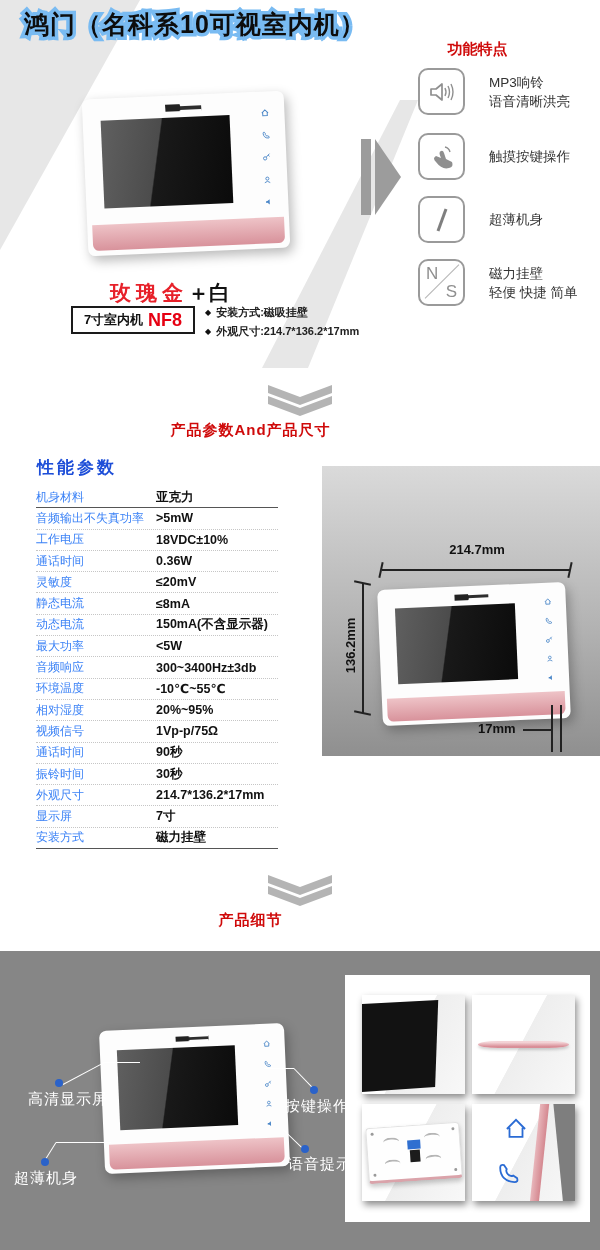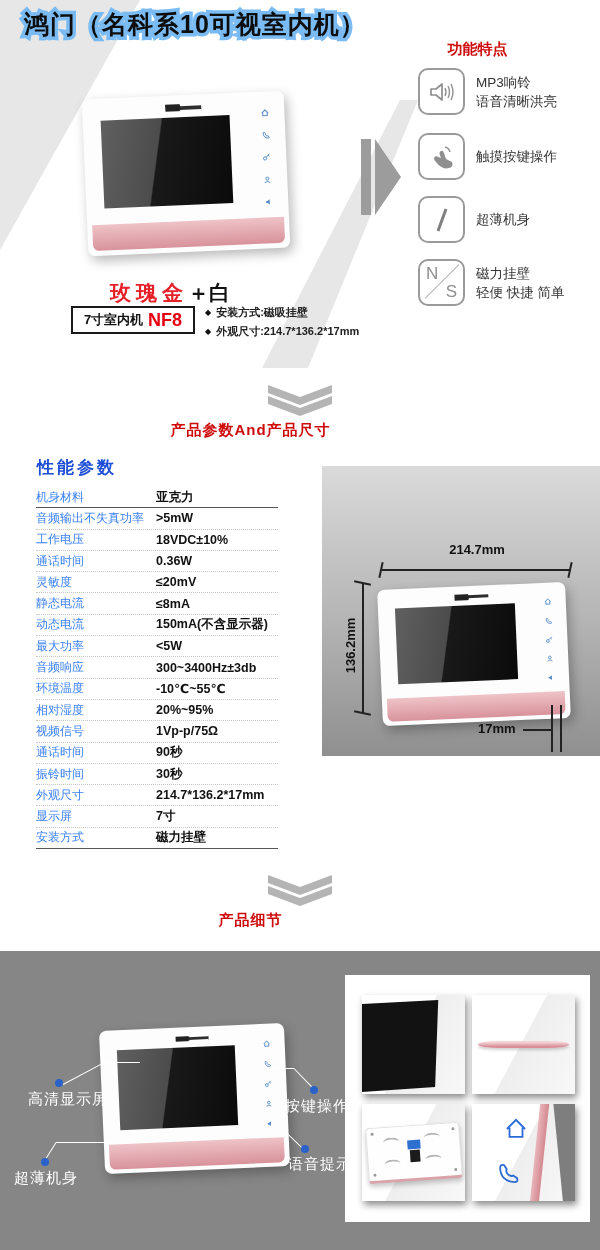--- a/index.html
+++ b/index.html
@@ -42,21 +42,21 @@
              background:#fff;display:flex;align-items:center;justify-content:center;gap:5px;margin-left:33px;}
   .model-prefix{font-size:13px;font-weight:bold;color:#111;}
   .model-code{font-size:18px;font-weight:bold;color:#e60012;}
   .bullets{position:absolute;left:205px;top:305px;display:flex;flex-direction:column;gap:4px;}
   .bullet-row{display:flex;align-items:center;gap:5px;font-size:11px;font-weight:bold;color:#222;}
   .bullet-mark{font-size:8px;color:#111;}
 
   
   .features-title{position:absolute;left:420px;top:40px;width:115px;text-align:center;
                   font-size:15px;font-weight:bold;color:#cf0a0a;}
-  .feat{position:absolute;left:418px;display:flex;gap:11px;}
+  .feat{position:absolute;left:418px;display:flex;gap:24px;}
   .feat-icon{width:43px;height:43px;border:2px solid #9a9a9a;border-radius:10px;background:#fff;
              display:flex;align-items:center;justify-content:center;position:relative;}
   .feat-text{display:flex;flex-direction:column;justify-content:center;height:47px;
              font-size:13.5px;color:#333;line-height:19px;white-space:nowrap;}
   .ns-n{position:absolute;left:6px;top:3px;font-size:17px;color:#8f8f8f;}
   .ns-s{position:absolute;right:6px;bottom:2px;font-size:17px;color:#8f8f8f;}
   .ns-line{position:absolute;left:-2px;top:20px;width:48px;height:0;border-top:1px solid #b5b5b5;transform:rotate(-45deg);}
 
   
   .chev{position:absolute;left:264px;}

